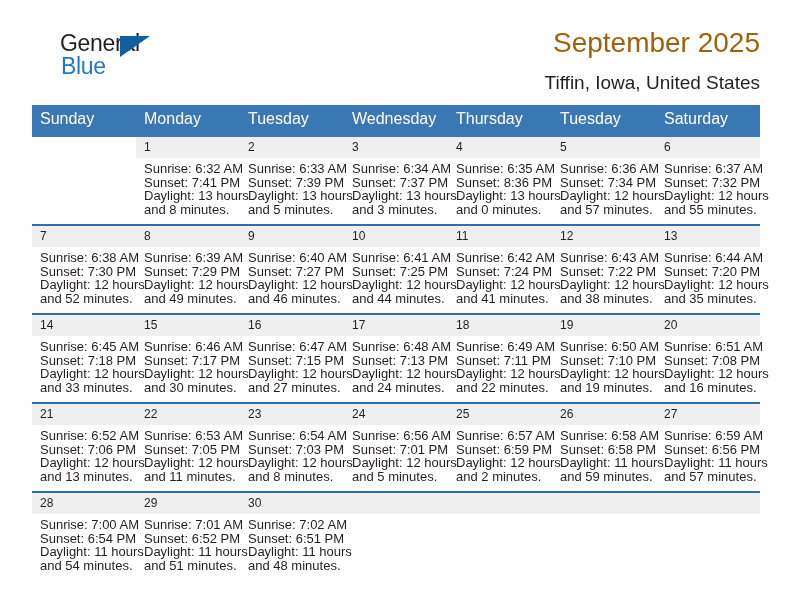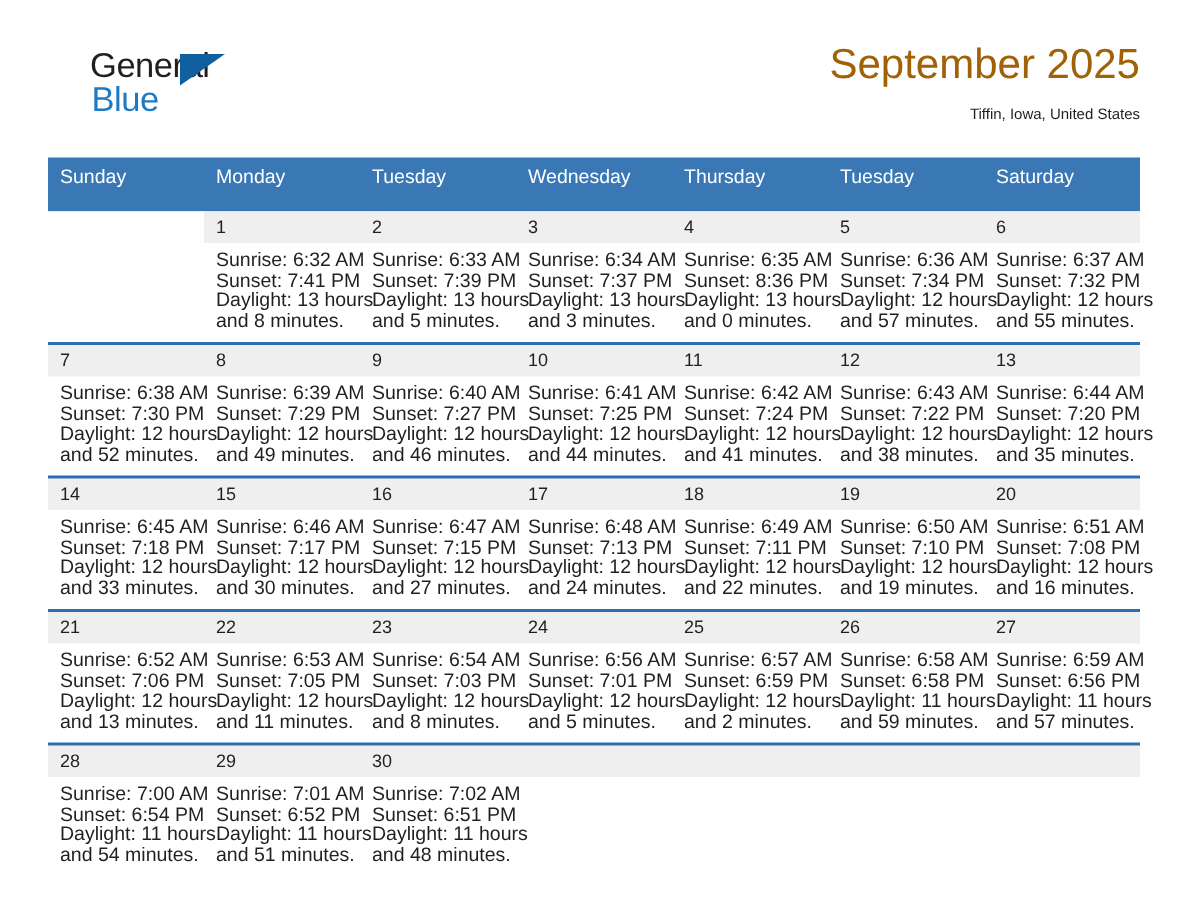--- a/index.html
+++ b/index.html
@@ -74,43 +74,43 @@
     text-align: right;
   }
   .cal-title {
     font-size: 28px;
     font-weight: normal;
     color: #a16207;
     line-height: 34px;
     white-space: nowrap;
   }
   .cal-subtitle {
-    margin-top: 8px;
-    font-size: 10px;
+    margin-top: 14px;
+    font-size: 19px;
     color: #231f20;
     line-height: 18px;
     white-space: nowrap;
   }
 
   
   .calendar {
     position: absolute;
     left: 32px;
     top: 105px;
     width: 728px;
     border-collapse: collapse;
     table-layout: fixed;
   }
   .calendar th {
     background: #3a78b5;
     color: #ffffff;
-    font-size: 13px;
+    font-size: 16px;
     font-weight: normal;
     text-align: left;
-    padding: 5px 0 16px 8px;
+    padding: 5px 0 9px 8px;
     height: 19px;
     box-sizing: border-box;
     border: none;
   }
   .calendar td {
     vertical-align: top;
     padding: 0;
     border: none;
     width: 104px;
   }

